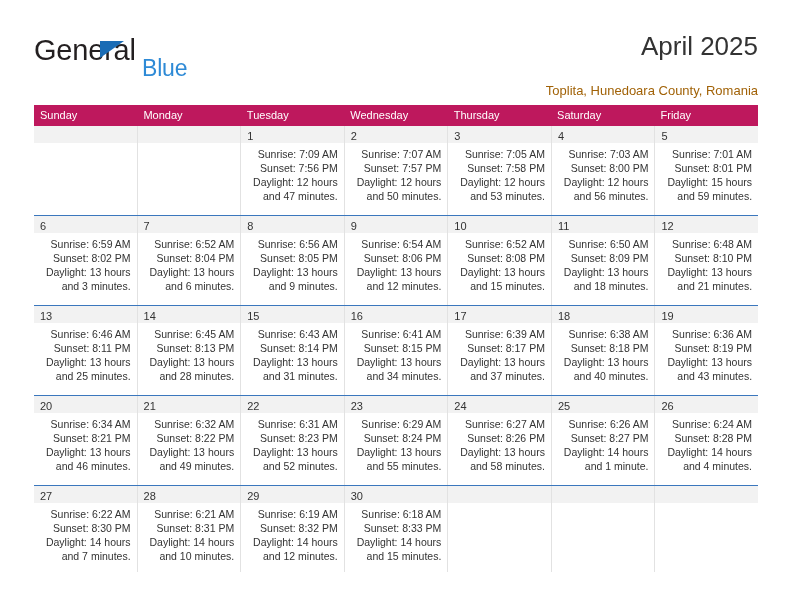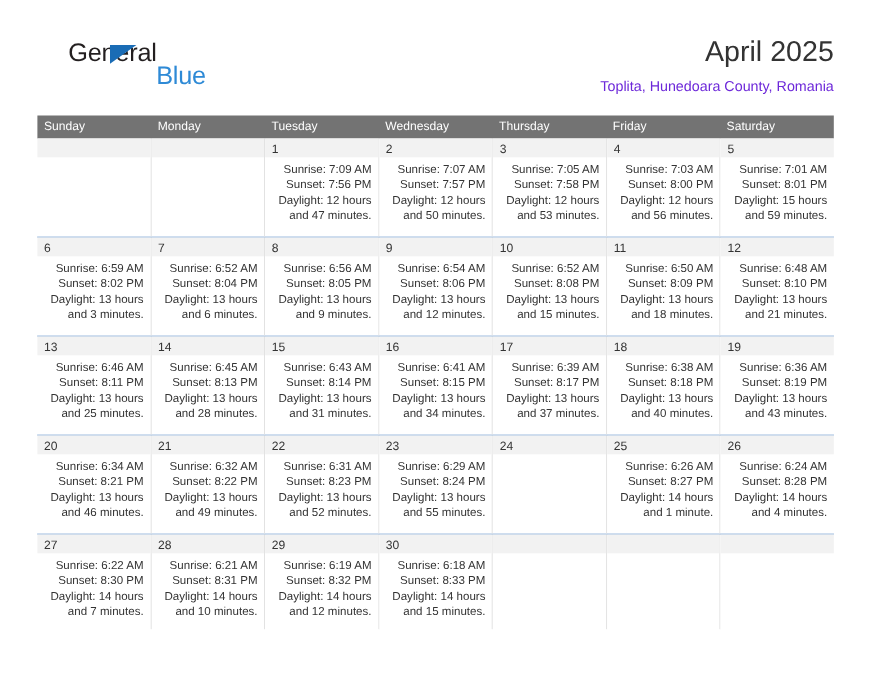--- a/index.html
+++ b/index.html
@@ -35,25 +35,24 @@
     position: absolute;
     left: 0;
     top: 4px;
     width: 200px;
     height: 56px;
   }
   .logo-general {
     position: absolute;
     left: 0;
     top: 0;
-    font-size: 23px;
+    font-size: 29px;
     letter-spacing: -0.2px;
     color: #231f20;
     font-family: "Liberation Sans", sans-serif;
-    margin-left: 28px;
   }
   .logo-tri {
     position: absolute;
     left: 66px;
     top: 7px;
     width: 0;
     height: 0;
     border-left: 24px solid #1a6cb5;
     border-bottom: 17px solid transparent;
   }
@@ -75,37 +74,37 @@
     text-align: right;
   }
   .cal-title {
     font-size: 26px;
     color: #333333;
     line-height: 32px;
     white-space: nowrap;
   }
   .cal-subtitle {
     font-size: 13px;
-    color: #6d28d9;
+    color: #a16207;
     line-height: 20px;
-    margin-top: 7px;
+    margin-top: 19px;
     white-space: nowrap;
   }
 
   
   .calendar {
     position: absolute;
     left: 34px;
     top: 105px;
     width: 724px;
   }
 
   .weekdays {
     display: flex;
-    background: #737373;
+    background: #be185d;
   }
   .weekday {
     flex: 1 1 0;
     box-sizing: border-box;
     color: #ffffff;
     font-size: 11px;
     line-height: 21px;
     height: 21px;
     padding-left: 6px;
     overflow: hidden;
@@ -185,22 +184,22 @@
 
   </div>
 
   <div class="calendar">
     <div class="weekdays" id="weekday-row">
         <div class="weekday">Sunday</div>
         <div class="weekday">Monday</div>
         <div class="weekday">Tuesday</div>
         <div class="weekday">Wednesday</div>
         <div class="weekday">Thursday</div>
+        <div class="weekday">Saturday</div>
         <div class="weekday">Friday</div>
-        <div class="weekday">Saturday</div>
       </div>
     <div id="weeks-container">
         <div class="week first">
           <div class="day empty">
             <div class="daynum-band"><span class="daynum"></span></div>
           </div>
           <div class="day empty">
             <div class="daynum-band"><span class="daynum"></span></div>
           </div>
           <div class="day">
@@ -388,20 +387,25 @@
           <div class="day">
             <div class="daynum-band"><span class="daynum">23</span></div>
             <div class="info">
               <div>Sunrise: 6:29 AM</div>
               <div>Sunset: 8:24 PM</div>
               <div class="daylight">Daylight: 13 hours and 55 minutes.</div>
             </div>
           </div>
           <div class="day">
             <div class="daynum-band"><span class="daynum">24</span></div>
+            <div class="info">
+              <div>Sunrise: 6:27 AM</div>
+              <div>Sunset: 8:26 PM</div>
+              <div class="daylight">Daylight: 13 hours and 58 minutes.</div>
+            </div>
           </div>
           <div class="day">
             <div class="daynum-band"><span class="daynum">25</span></div>
             <div class="info">
               <div>Sunrise: 6:26 AM</div>
               <div>Sunset: 8:27 PM</div>
               <div class="daylight">Daylight: 14 hours and 1 minute.</div>
             </div>
           </div>
           <div class="day">

